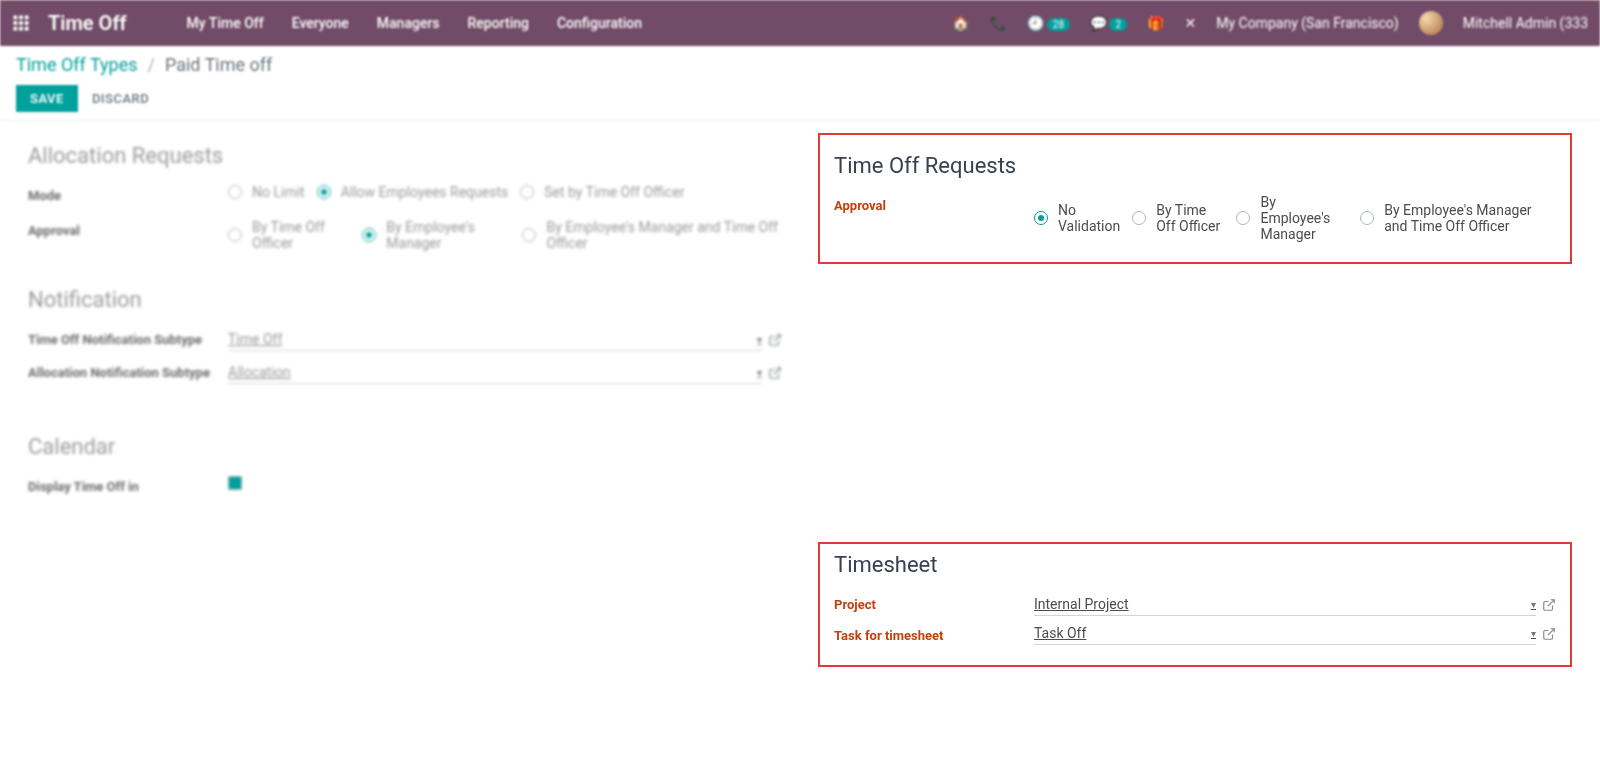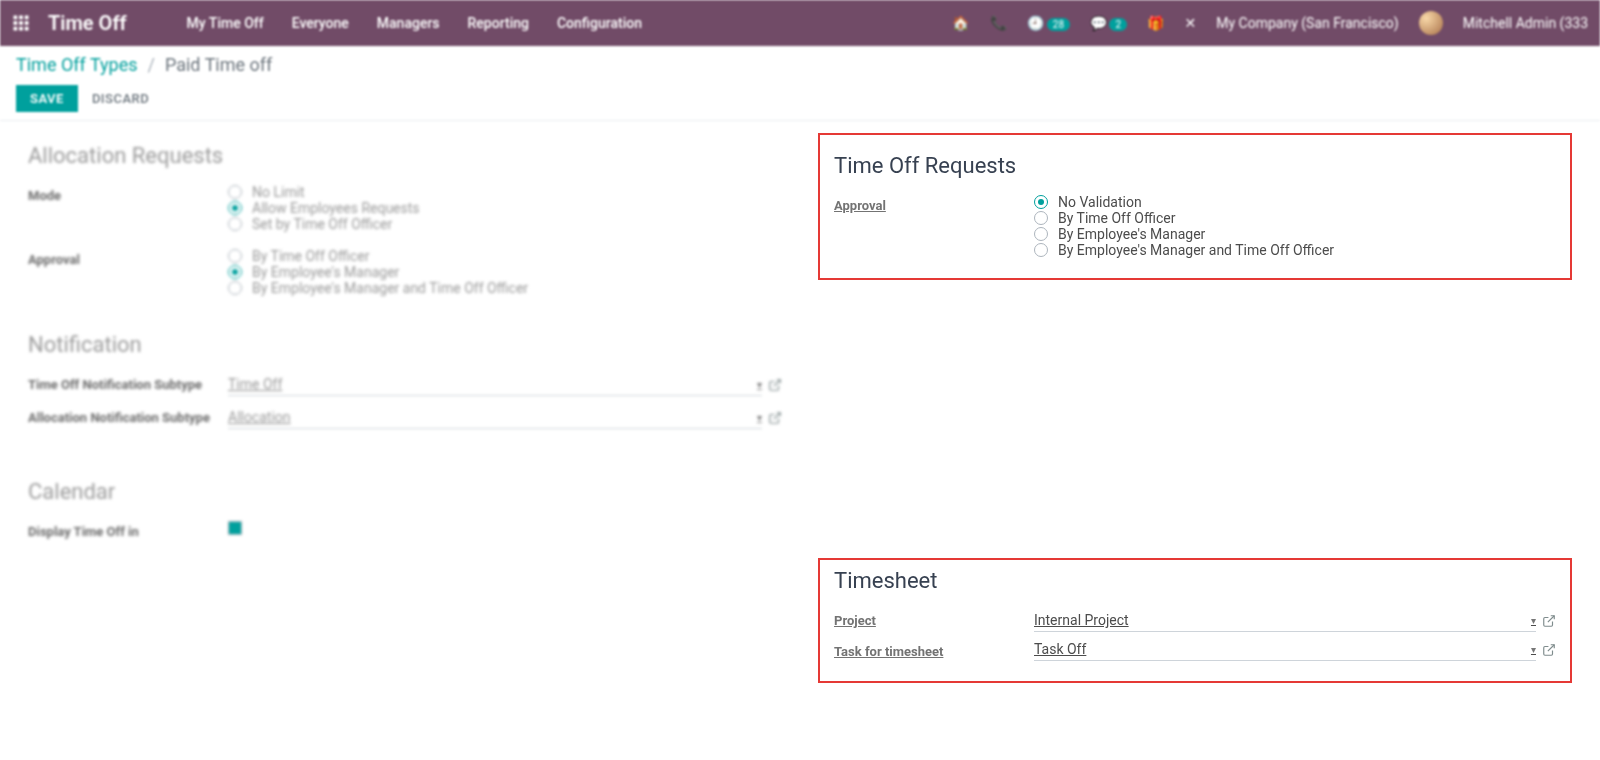--- a/index.html
+++ b/index.html
@@ -29,24 +29,24 @@
   .form-wrap { display: flex; padding: 12px 10px 40px 10px; }
   .col { flex: 1; padding: 0 18px; }
   .col.left { filter: blur(1.5px); color: #888; }
 
   h2.section { font-size: 22px; font-weight: 400; color: #6b6b6b; margin: 10px 0 16px 0; }
   .col.right h2.section { color: #374151; }
   .col.left h2.section { color: #9b9b9b; }
 
   .field-row { display: flex; margin-bottom: 6px; align-items: flex-start; }
   .field-label { width: 200px; font-size: 13px; font-weight: 700; color: #6b6b6b; padding-top: 4px; }
-  .col.right .field-label { color: #737373; text-decoration: underline; }
+  .col.right .field-label { color: #c2410c; }
   .field-value { flex: 1; }
 
-  .radio-list { display: flex; flex-direction: column; }
+  .radio-list { display: flex; flex-direction: row; gap: 12px; }
   .radio-item { display: flex; align-items: center; gap: 10px; font-size: 14px; color: #4c4c4c; cursor: pointer; }
   .col.left .radio-item { color: #9a9a9a; }
   .radio-circle { width: 14px; height: 14px; border: 1px solid #adb5bd; border-radius: 50%; background: #fff; position: relative; flex-shrink: 0; }
   .radio-circle.checked { border-color: #00a09d; }
   .radio-circle.checked::after { content: ""; position: absolute; inset: 3px; border-radius: 50%; background: #00a09d; }
 
   .select-wrap { display: flex; align-items: center; gap: 6px; border-bottom: 1px solid #ced4da; padding: 3px 0; font-size: 14px; color: #4c4c4c; }
   .col.left .select-wrap { color: #9a9a9a; }
   .select-wrap .val { flex: 1; }
   .select-wrap .caret { font-size: 10px; color: #777; }

